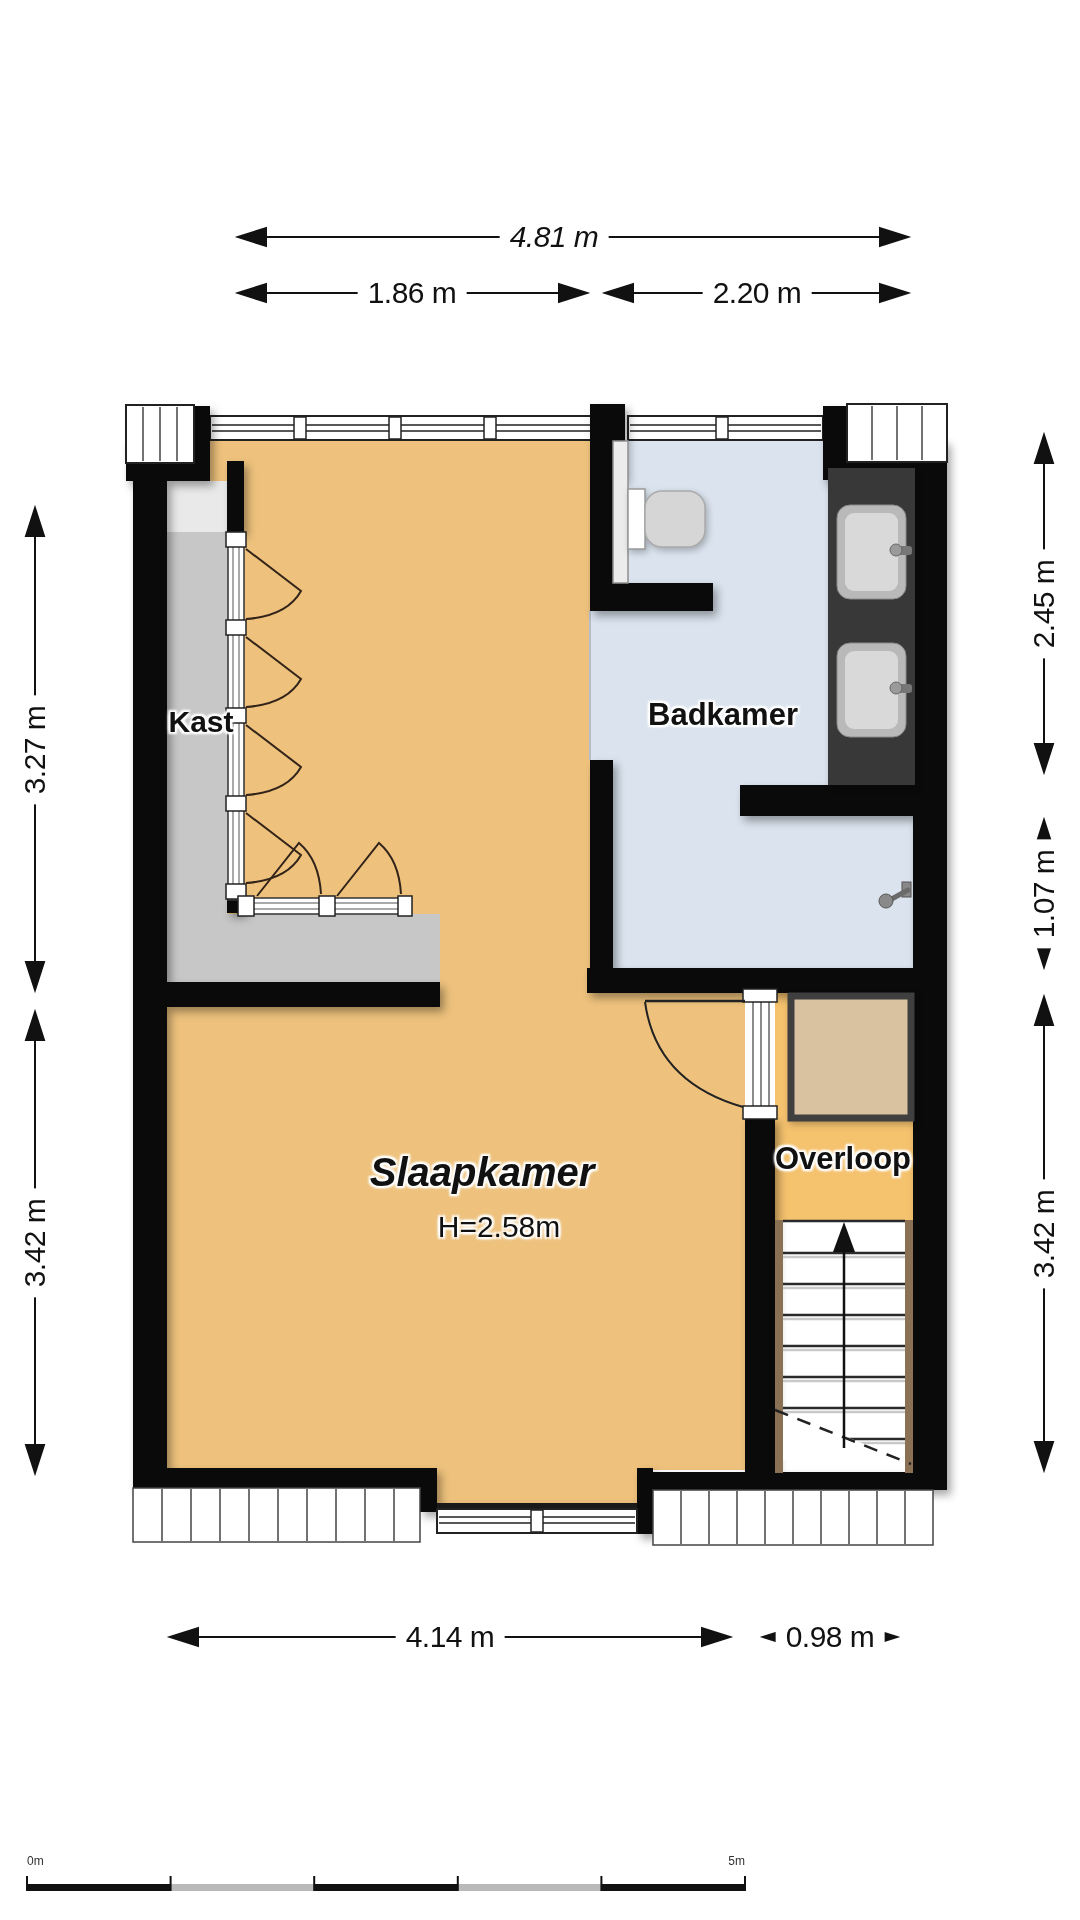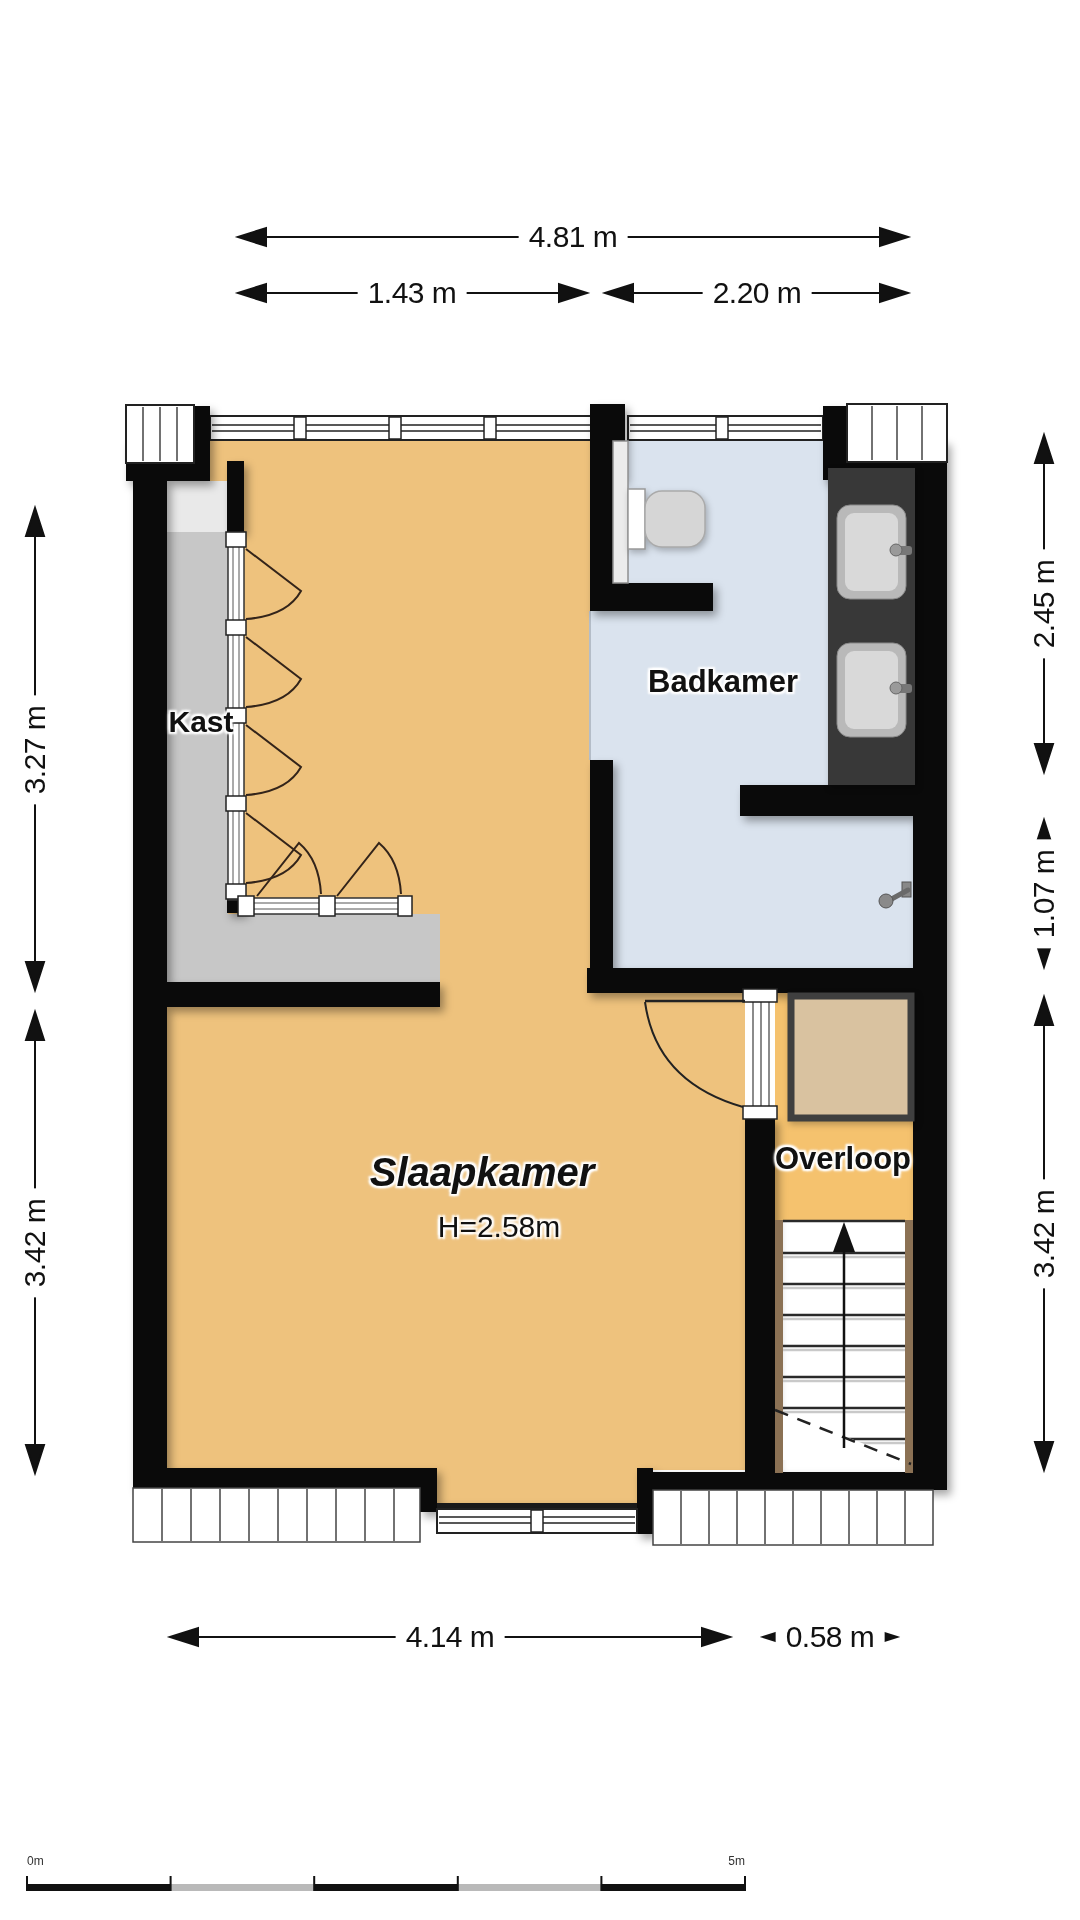--- a/index.html
+++ b/index.html
@@ -239,32 +239,32 @@
     <rect x="27" y="1884" width="143.6" height="7" fill="#111"></rect>
     <rect x="170.6" y="1884" width="143.6" height="7" fill="#b9b9b9"></rect>
     <rect x="314.2" y="1884" width="143.6" height="7" fill="#111"></rect>
     <rect x="457.8" y="1884" width="143.6" height="7" fill="#b9b9b9"></rect>
     <rect x="601.4" y="1884" width="143.6" height="7" fill="#111"></rect>
     <path d="M27 1876V1891M170.6 1876V1891M314.2 1876V1891M457.8 1876V1891M601.4 1876V1891M745 1876V1891" stroke="#111" stroke-width="2"></path>
   </g>
 </svg>
 
 <div class="lbl" style="left:201px;top:722px;font-size:30px;">Kast</div>
-<div class="lbl" style="left:723px;top:682px;">Badkamer</div>
+<div class="lbl" style="left:723px;top:715px;">Badkamer</div>
 <div class="lbl big" style="left:482px;top:1172px;">Slaapkamer</div>
 <div class="lbl plain" style="left:480px;top:1227px;padding-left:38px;">H=2.58m</div>
 <div class="lbl" style="left:843px;top:1159px;">Overloop</div>
 
-<div class="dim" style="left:573px;top:237px;">4.81 m</div>
-<div class="dim" style="left:412px;top:293px;">1.43 m</div>
+<div class="dim" style="left:554px;top:237px;font-style:italic;">4.81 m</div>
+<div class="dim" style="left:412px;top:293px;">1.86 m</div>
 <div class="dim" style="left:757px;top:293px;">2.20 m</div>
 <div class="dimv" style="left:35px;top:750px;">3.27 m</div>
 <div class="dimv" style="left:35px;top:1243px;">3.42 m</div>
 <div class="dimv" style="left:1044px;top:604px;">2.45 m</div>
 <div class="dimv" style="left:1044px;top:894px;">1.07 m</div>
 <div class="dimv" style="left:1044px;top:1234px;">3.42 m</div>
 <div class="dim" style="left:450px;top:1637px;text-align:right;">4.14 m</div>
-<div class="dim" style="left:830px;top:1637px;">0.58 m</div>
+<div class="dim" style="left:830px;top:1637px;">0.98 m</div>
 
 <div class="scalelbl" style="left:27px;top:1854px;">0m</div>
 <div class="scalelbl" style="left:745px;top:1854px;transform:translateX(-100%);">5m</div>
 
 </div>
 
 </body></html>

